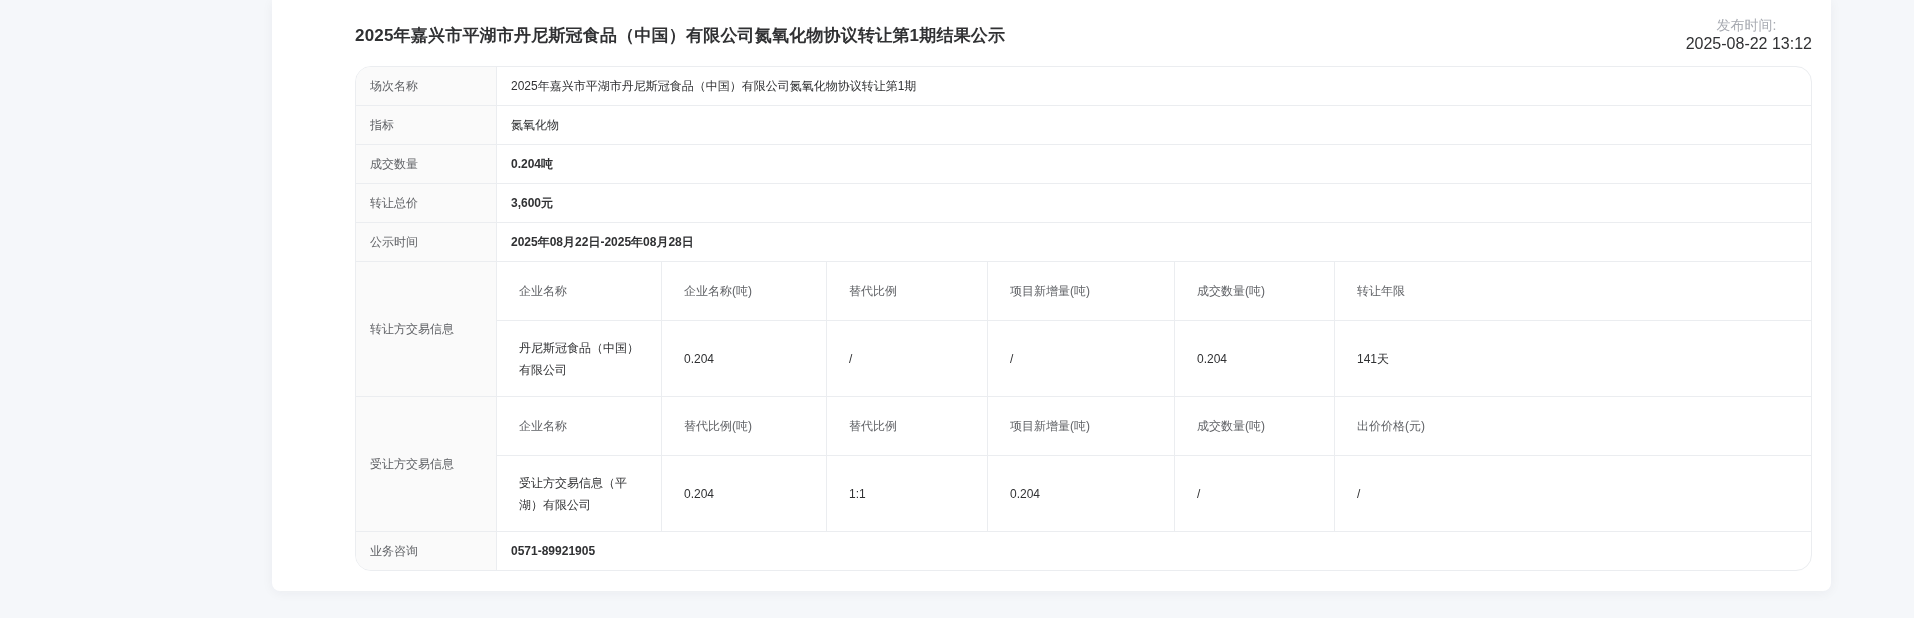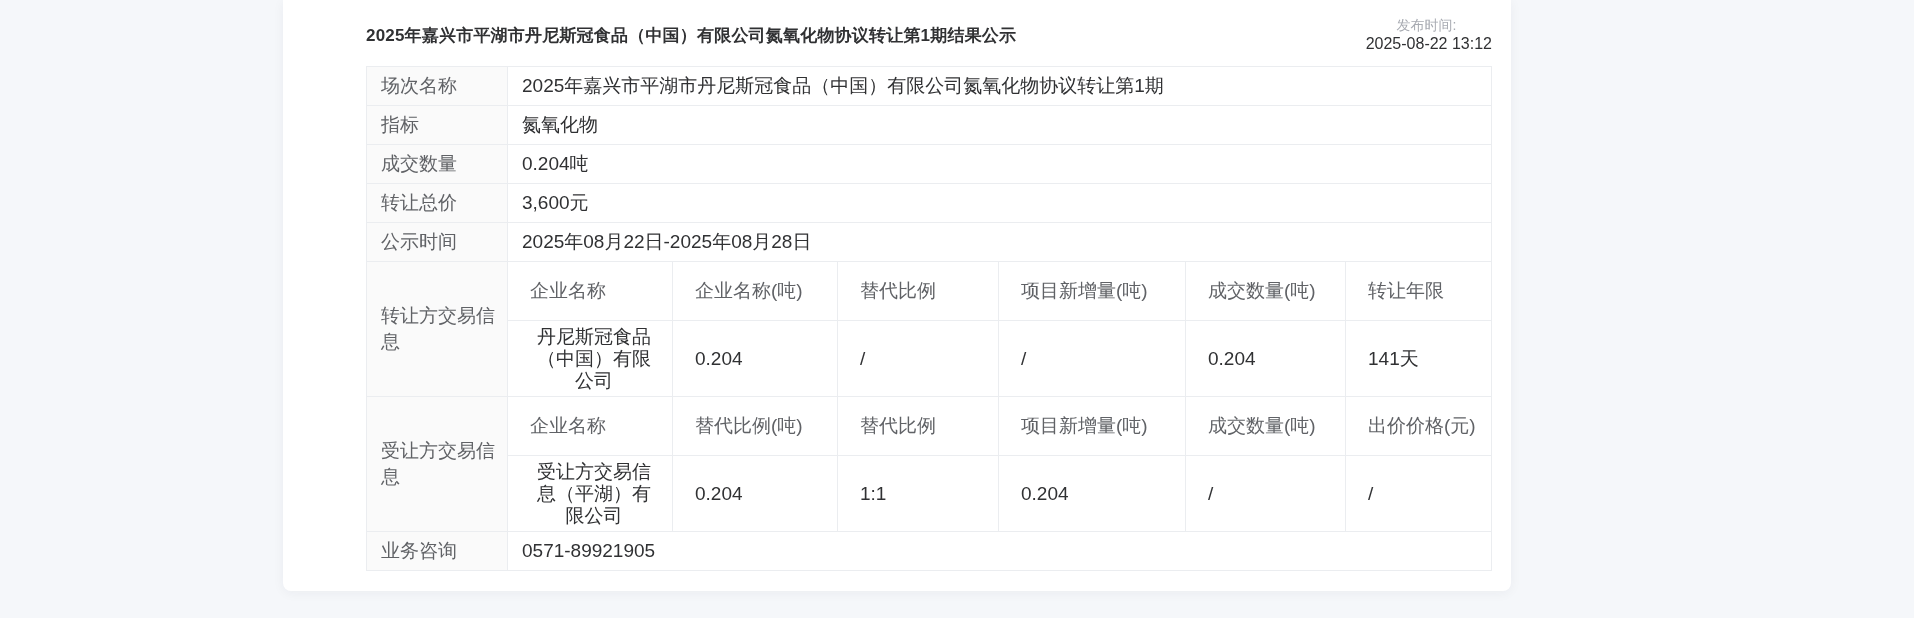--- a/index.html
+++ b/index.html
@@ -3,73 +3,72 @@
 <meta charset="utf-8">
 <style>
   html,body{margin:0;padding:0;}
   body{
     width:1914px;height:618px;overflow:hidden;position:relative;
     background:var(--page-bg,#f5f7fa);
     font-family:"Liberation Sans","DejaVu Sans",sans-serif;
     -webkit-font-smoothing:antialiased;
   }
   .card{
-    position:absolute;left:283px;top:0;width:1228px;height:591px;
+    position:absolute;left:272px;top:0;width:1559px;height:591px;
     background:var(--card-bg,#ffffff);
     border-radius:0 0 8px 8px;
     box-shadow:0 2px 12px rgba(31,45,61,.05);
     box-sizing:border-box;
     padding:21px 19px 0 83px;
   }
   .card-head{
     display:flex;justify-content:space-between;align-items:center;
     height:28px;margin-bottom:17px;
   }
   .title{
     font-size:17px;font-weight:600;color:var(--value-text,#303133);
     white-space:nowrap;letter-spacing:.2px;
   }
   .pub{font-size:14px;white-space:nowrap;display:flex;align-items:center;flex-direction:column;}
   .pub-label{color:var(--muted-text,#a8abb2);margin-right:5px;}
   .pub-value{color:var(--value-text,#303133);font-size:16px;font-weight:500;}
 
   .tbl{
     border:1px solid var(--border,#ebedf0);
-    border-radius:0;overflow:hidden;
-    font-size:19px;background:#fff;
+    border-radius:16px;overflow:hidden;
+    font-size:12px;background:#fff;
   }
   .row{display:flex;align-items:stretch;border-bottom:1px solid var(--border,#ebedf0);}
   .row:last-child{border-bottom:none;}
   .r38{height:38px;}
   .lbl{
     flex:0 0 141px;width:141px;box-sizing:border-box;
     background:var(--label-bg,#fafafa);
     color:var(--label-text,#606266);
     display:flex;align-items:center;
     padding-left:14px;
     border-right:1px solid var(--border,#ebedf0);
   }
   .val{
     flex:1;display:flex;align-items:center;
-    padding-left:14px;color:var(--value-text,#303133);
+    padding-left:14px;color:var(--value-text,#303133);font-weight:bold;
   }
   .bold{font-weight:400;}
 
   .sec-tbl{flex:1;display:flex;flex-direction:column;min-width:0;}
   .ntr{display:flex;align-items:stretch;}
   .nhead{height:58px;border-bottom:1px solid var(--border,#ebedf0);color:var(--label-text,#606266);}
   .ndata{height:75px;color:var(--value-text,#303133);}
   .ncell{
     display:flex;align-items:center;
     box-sizing:border-box;
     padding:0 14px 0 22px;
     border-right:1px solid var(--border,#ebedf0);
     line-height:22px;
     overflow:hidden;
-    text-align:center;
   }
   .ncell:last-child{border-right:none;}
   .c1{flex:0 0 165px;}
   .c2{flex:0 0 165px;}
   .c3{flex:0 0 161px;}
   .c4{flex:0 0 187px;}
   .c5{flex:0 0 160px;}
   .c6{flex:1;min-width:0;}
 </style>
 </head>

